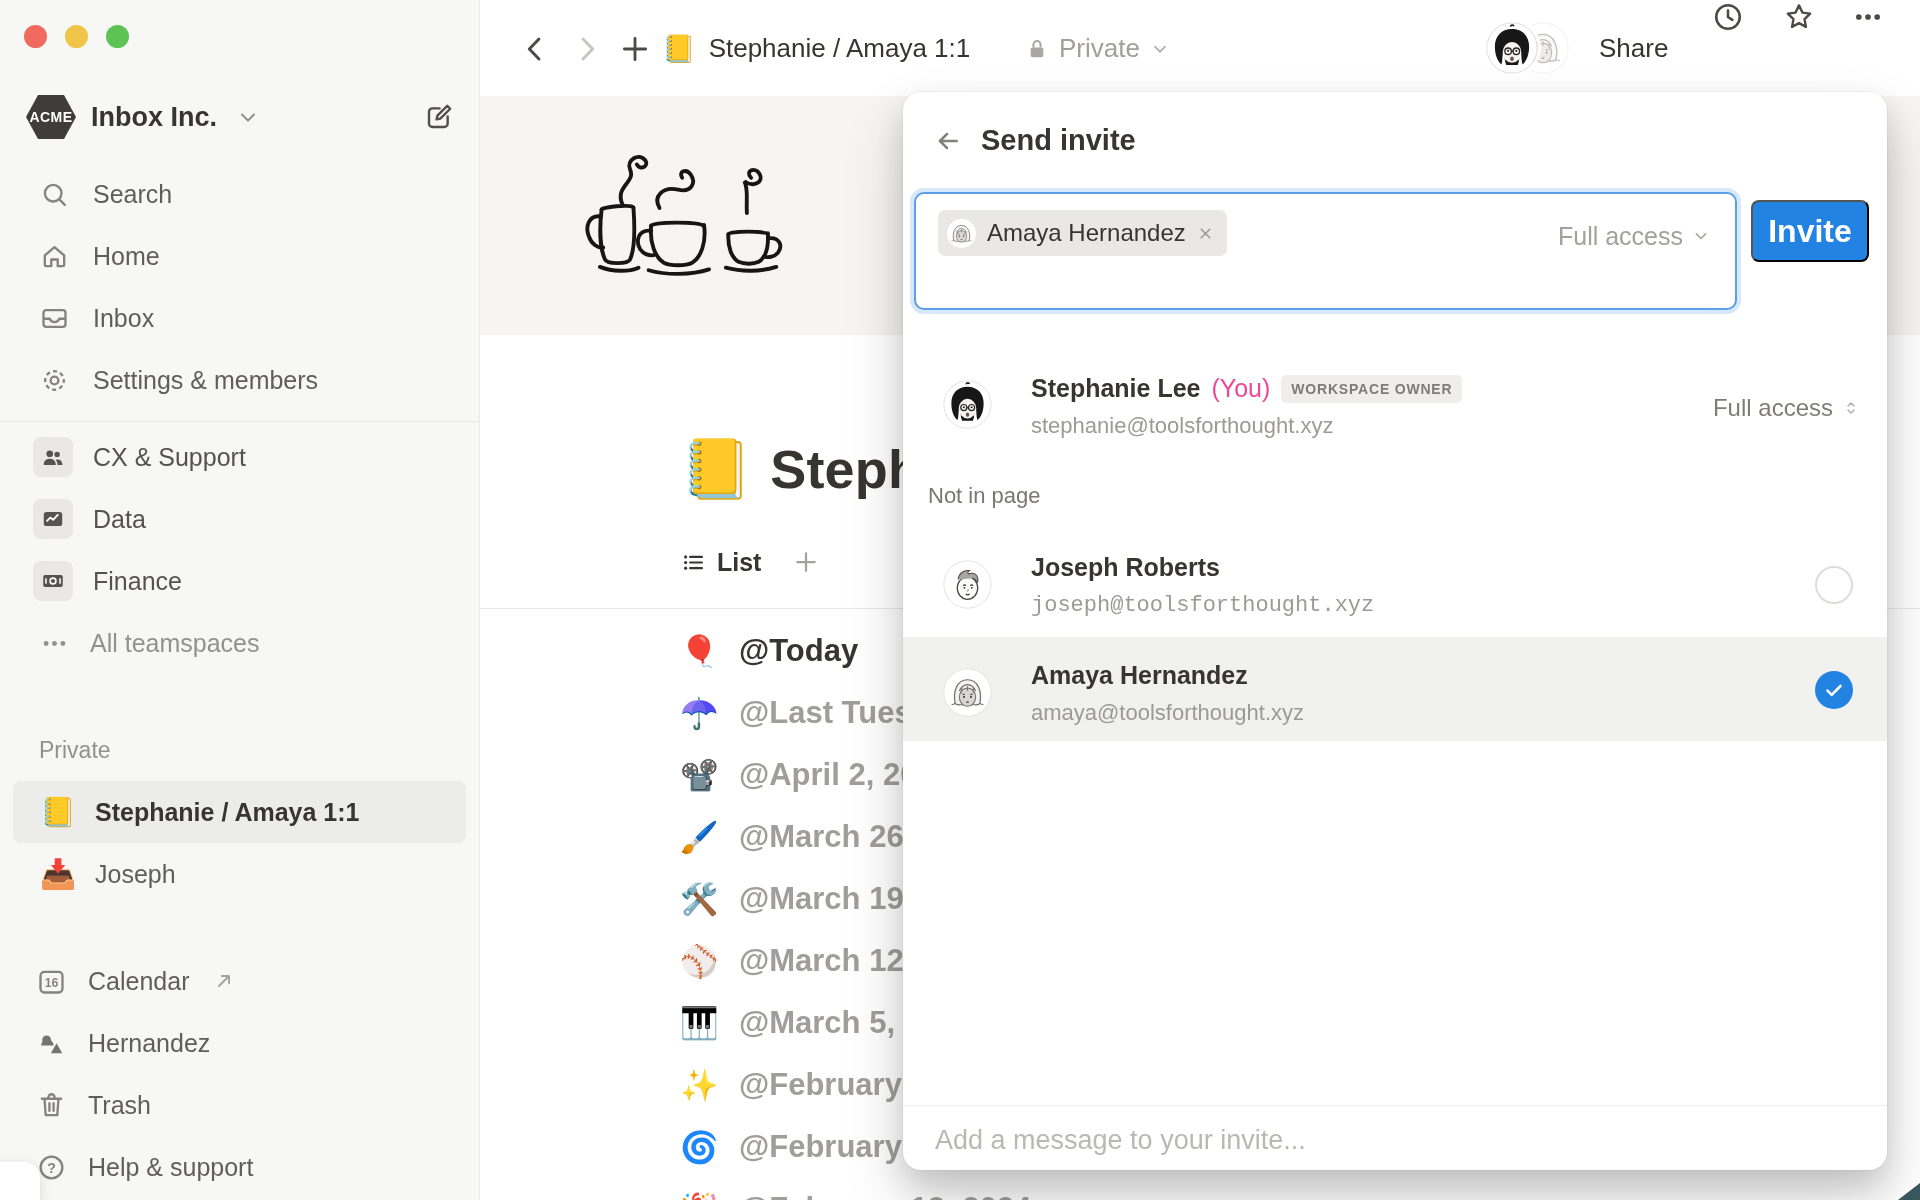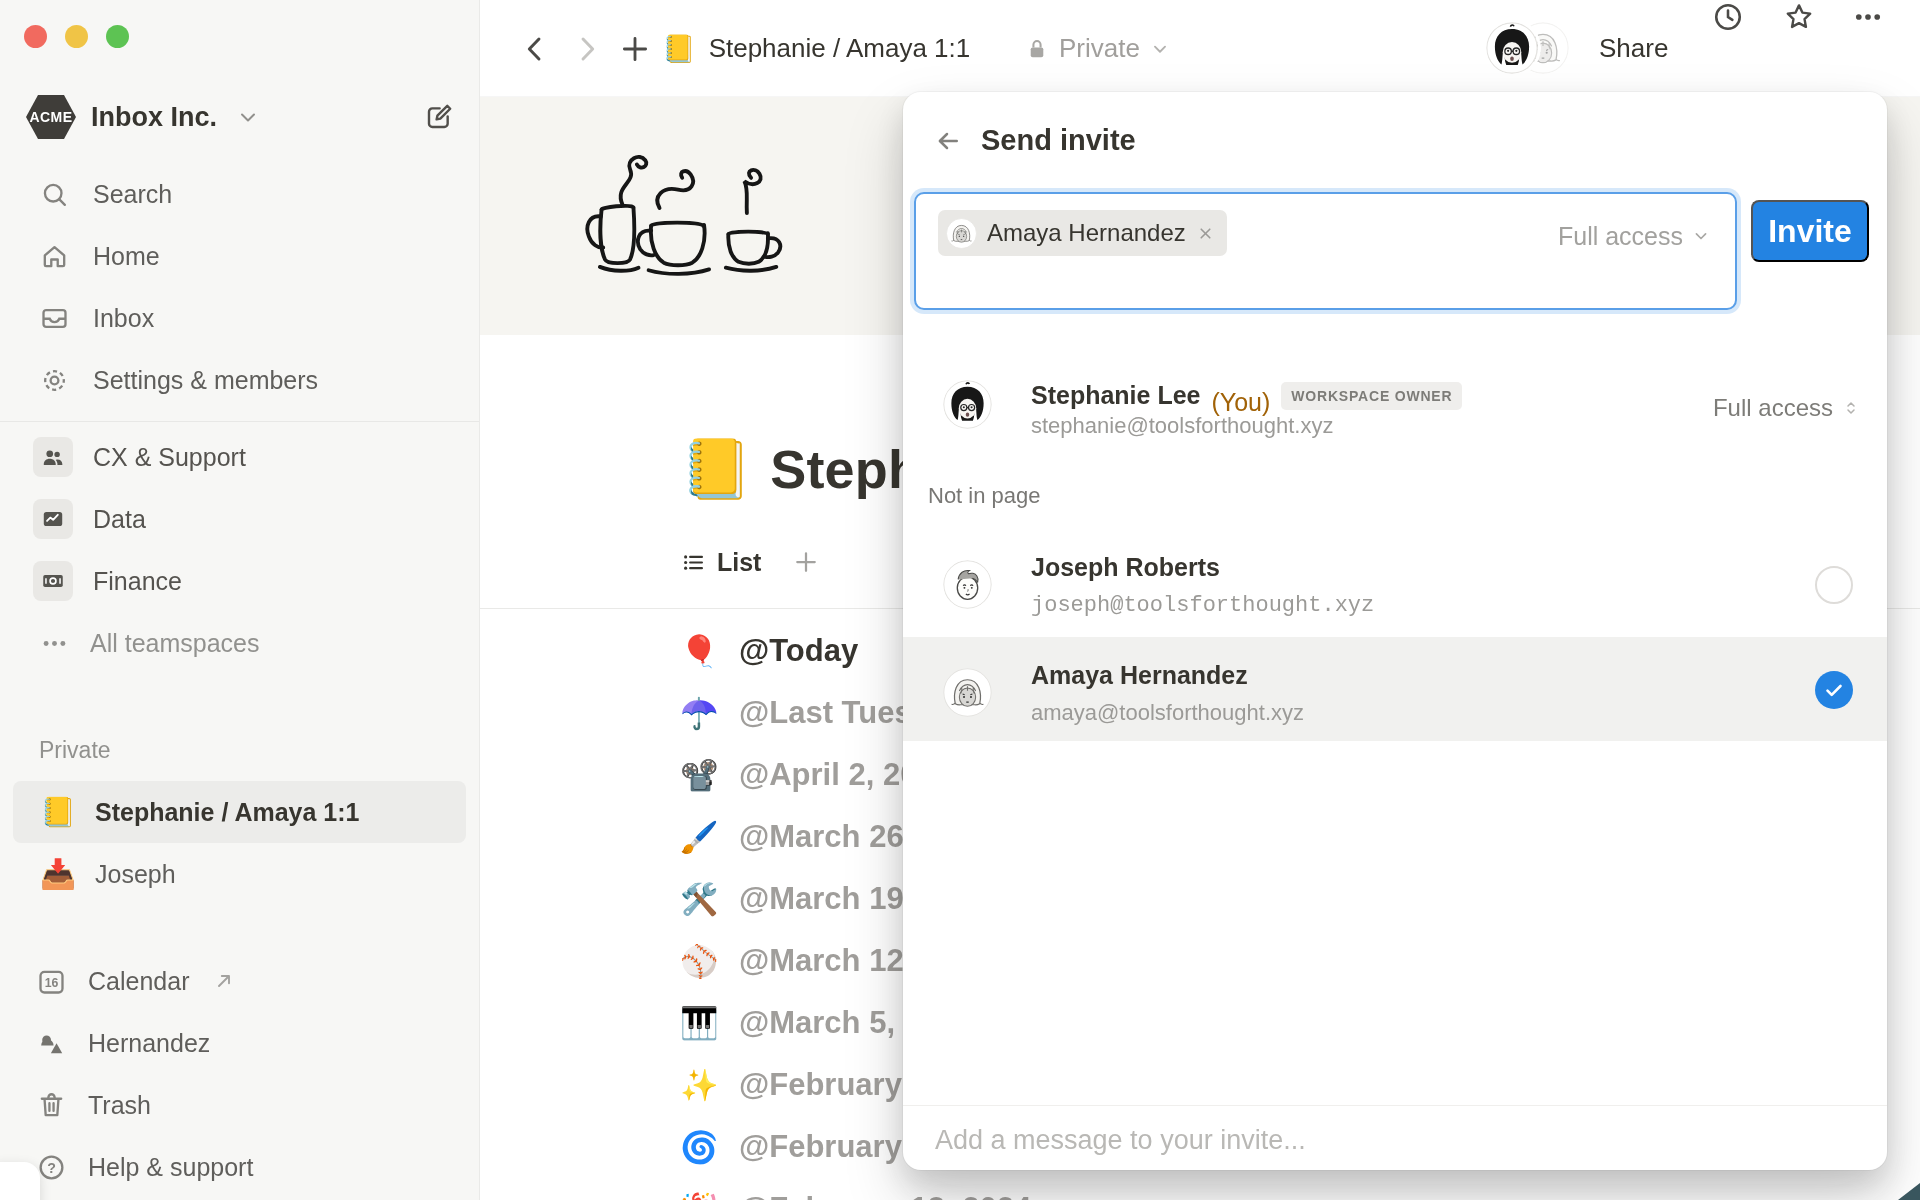--- a/index.html
+++ b/index.html
@@ -77,21 +77,21 @@
   .chip-name { font-size:24px; color:#37352f; }
   .chip-x { cursor:pointer; }
   .m-access { position:absolute; right:24px; top:22px; height:40px; display:flex; align-items:center; gap:8px; font-size:25px; color:#a2a19e; cursor:pointer; }
   .m-invite { position:absolute; left:848px; top:108px; width:118px; height:62px; border-radius:8px; background:#2383e2; color:#fff; font-size:32px; font-weight:600; display:flex; align-items:center; justify-content:center; cursor:pointer; }
   .m-row { position:absolute; left:0; right:0; }
   .m-owner { top:278px; height:78px; }
   .row-av { position:absolute; left:40px; width:49px; height:49px; border-radius:50%; }
   .m-owner .row-av { top:10px; }
   .row-name-line { position:absolute; left:128px; top:4px; display:flex; align-items:center; gap:11px; white-space:nowrap; }
   .row-name { font-size:25px; font-weight:600; color:#37352f; }
-  .row-you { font-size:25px; color:#a16207; font-weight:400;margin-top:14px; }
+  .row-you { font-size:25px; color:#ec4899; font-weight:400; }
   .owner-badge { font-size:14px; font-weight:600; letter-spacing:.8px; color:#7d7c78; background:#efeeec; border-radius:5px; padding:6px 10px; }
   .row-email { position:absolute; left:128px; top:43px; font-size:22px; color:#9b9a97; }
   .owner-access { position:absolute; right:26px; top:24px; display:flex; align-items:center; gap:8px; font-size:24px; color:#7d7c78; cursor:pointer; }
   .m-section { position:absolute; left:25px; top:391px; font-size:22px; font-weight:500; color:#787774; }
   .m-person { cursor:pointer; }
   .m-joseph { top:453px; height:80px; }
   .m-joseph .row-av { top:15px; }
   .m-joseph .row-name-line { top:8px; }
   .m-joseph .row-email { top:48px;font-family:Liberation Mono, monospace; }
   .radio { position:absolute; right:34px; top:21px; width:38px; height:38px; border-radius:50%; border:2px solid #dedcd9; background:#fff; }

